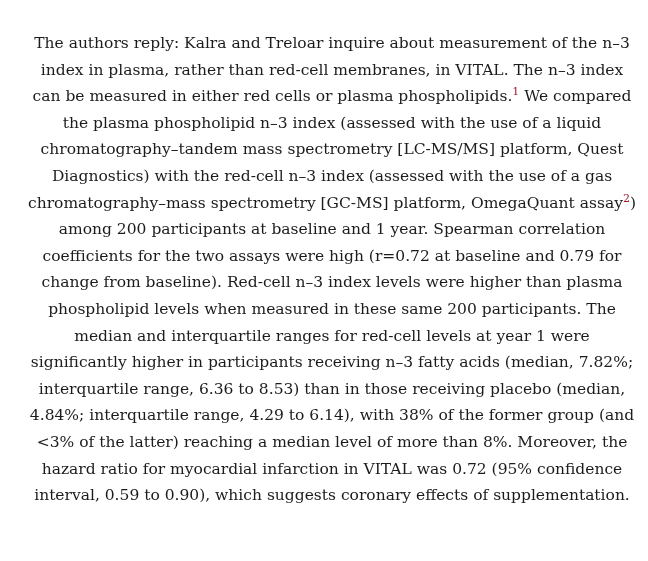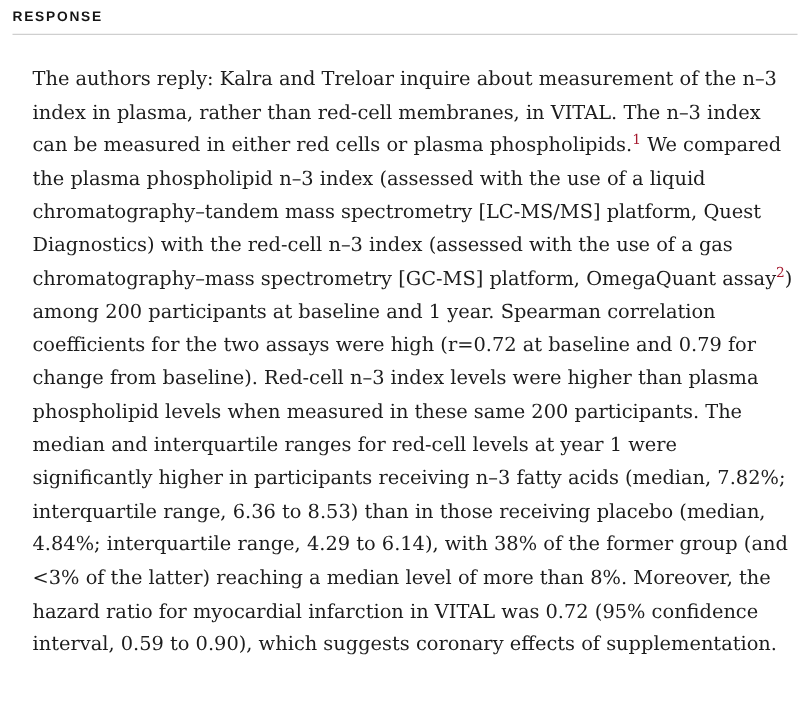--- a/index.html
+++ b/index.html
@@ -33,35 +33,34 @@
     padding-bottom: 7px;
     border-bottom: 1px solid #cfcfcf;
   }
 
   
   .response-text {
     margin: 22px 0 0 16px;
     font-size: 15.5px;
     line-height: 26.6px;
     color: #1c1c1c;
-    text-align: left;
+    text-align: center;
   }
 
   
   sup.ref {
     color: #a5192e;
     font-size: 11px;
     line-height: 0;
     vertical-align: super;
     cursor: pointer;
     font-family: "DejaVu Serif", "Liberation Serif", serif;
   }
 </style>
 </head>
 <body>
 
 <div class="page">
 
-  <div class="section-header">RESPONSE</div>
 
   <p class="response-text"><span>The authors reply: Kalra and Treloar inquire about measurement of the n–3 index in plasma, rather than red-cell membranes, in VITAL. The n–3 index can be measured in either red cells or plasma phospholipids.</span><sup class="ref">1</sup><span> We compared the plasma phospholipid n–3 index (assessed with the use of a liquid chromatography–tandem mass spectrometry [LC-MS/MS] platform, Quest Diagnostics) with the red-cell n–3 index (assessed with the use of a gas chromatography–mass spectrometry [GC-MS] platform, OmegaQuant assay</span><sup class="ref">2</sup><span>) among 200 participants at baseline and 1 year. Spearman correlation coefficients for the two assays were high (r=0.72 at baseline and 0.79 for change from baseline). Red-cell n–3 index levels were higher than plasma phospholipid levels when measured in these same 200 participants. The median and interquartile ranges for red-cell levels at year 1 were significantly higher in participants receiving n–3 fatty acids (median, 7.82%; interquartile range, 6.36 to 8.53) than in those receiving placebo (median, 4.84%; interquartile range, 4.29 to 6.14), with 38% of the former group (and &lt;3% of the latter) reaching a median level of more than 8%. Moreover, the hazard ratio for myocardial infarction in VITAL was 0.72 (95% confidence interval, 0.59 to 0.90), which suggests coronary effects of supplementation.</span></p>
 
 </div>
 
 </body></html>

